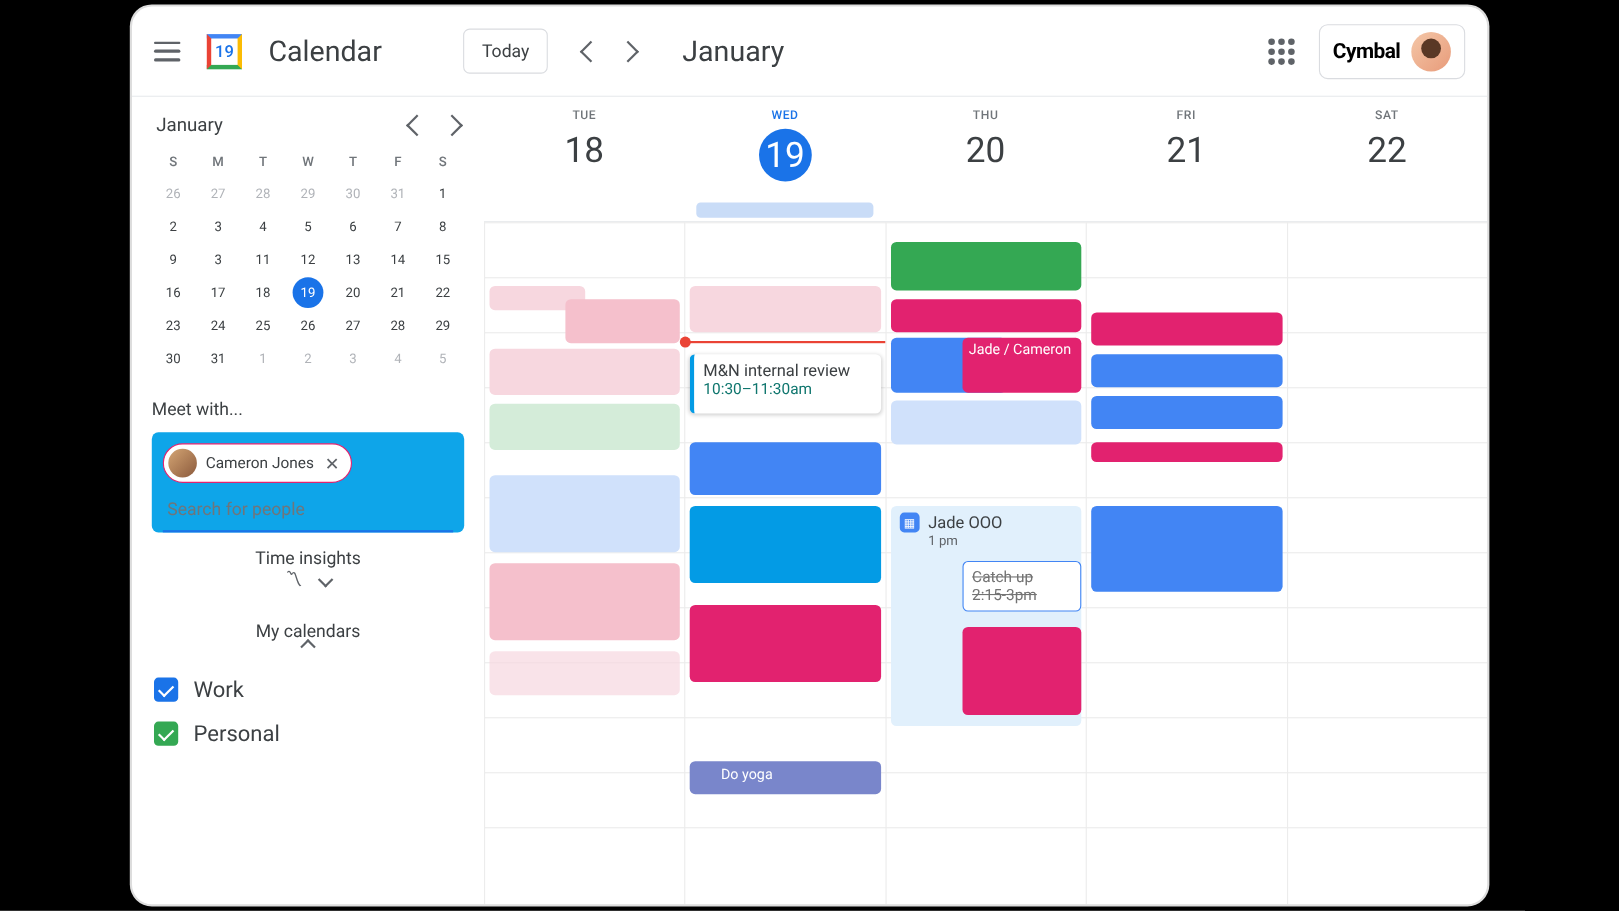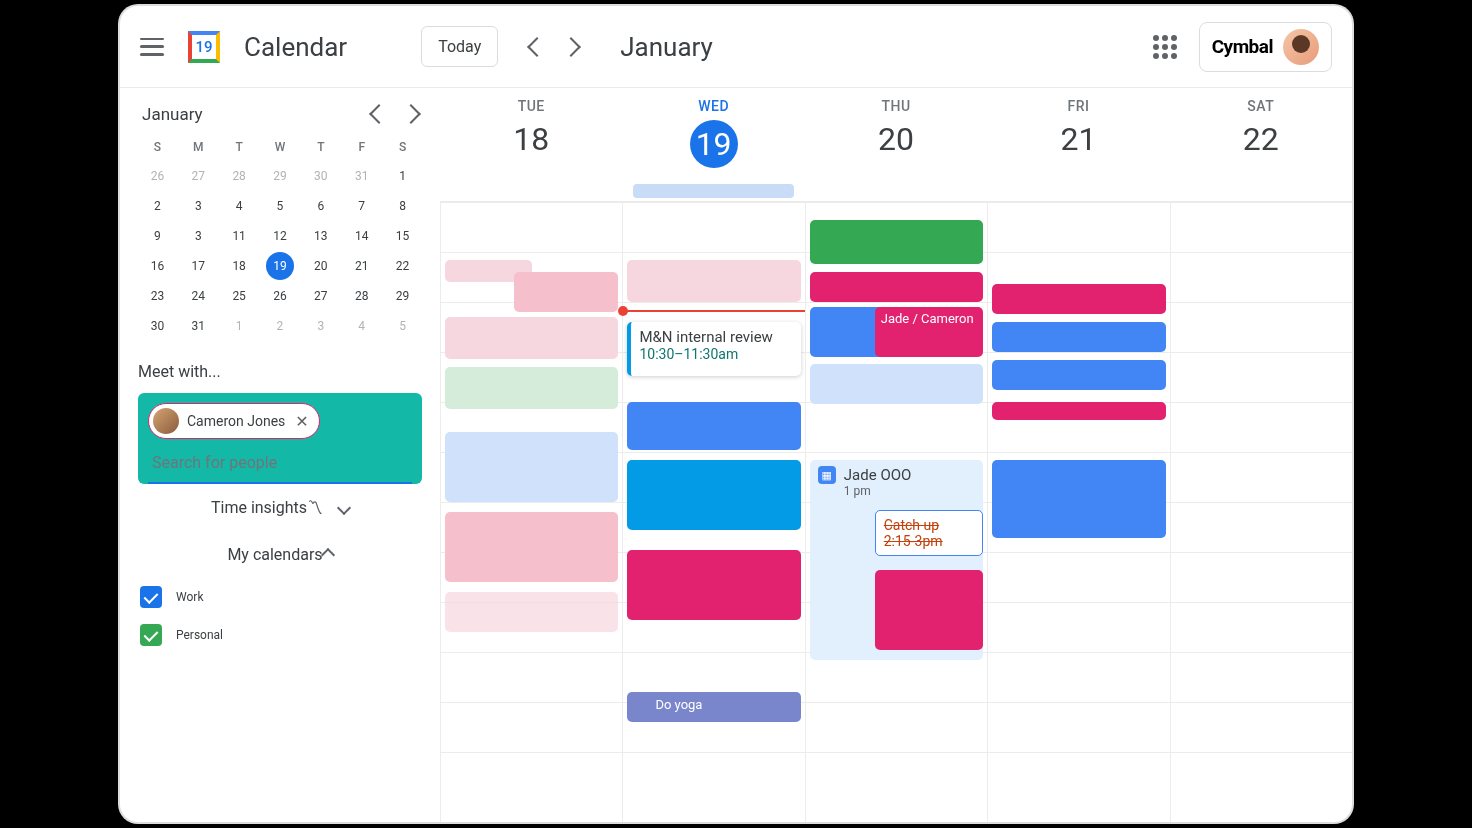--- a/index.html
+++ b/index.html
@@ -37,44 +37,44 @@
   .mini-head { display:flex; align-items:center; justify-content:space-between; padding:0 4px 10px;}
   .mini-head .mlabel{font-size:17px;color:#3c4043;}
   .mini-head .mnav{display:flex; gap:18px;}
   .mini-head .chev{border-color:#5f6368; padding:3px; border-width:0 2px 2px 0;}
   .mini-grid { display:grid; grid-template-columns:repeat(7,1fr); gap:2px 2px; font-size:12px; text-align:center;}
   .mini-grid .dh { color:#70757a; font-weight:500; padding:6px 0;}
   .mini-grid .dc { color:#3c4043; padding:7px 0; cursor:pointer; border-radius:50%; width:28px; height:28px; margin:0 auto; line-height:14px; display:flex; align-items:center; justify-content:center;}
   .mini-grid .dc.dim { color:#b0b3b8;}
   .mini-grid .dc.today { background:#1a73e8; color:#fff;}
   .sec-label { font-size:16px; color:#3c4043; margin:22px 0 12px;}
-  .chip-area { background:#14b8a6; border-radius:6px; padding:10px 10px 0;}
+  .chip-area { background:#0ea5e9; border-radius:6px; padding:10px 10px 0;}
   .person-chip { display:inline-flex; align-items:center; gap:8px; border:1.5px solid #e2226f; border-radius:20px; padding:4px 8px 4px 4px; background:#fff; cursor:pointer;}
   .pc-av { width:26px; height:26px; border-radius:50%; background:linear-gradient(135deg,#d4a574,#8b5a3c);}
   .pc-name { font-size:14px; color:#3c4043;}
   .pc-x { font-size:16px; color:#5f6368; cursor:pointer; padding:0 2px;}
   .search-people { width:100%; border:none; border-bottom:2px solid #1a73e8; background:transparent; padding:14px 4px 10px; font-size:16px; outline:none; color:#3c4043;}
   .search-people::placeholder{color:#70757a;}
-  .row-item { display:flex; align-items:center; justify-content:center; padding:14px 2px; cursor:pointer;}
+  .row-item { display:flex; align-items:center; justify-content:center; padding:14px 2px; cursor:pointer;flex-direction:column;}
   .row-item .lbl{font-size:16px;color:#3c4043;}
   .row-item .ri-icons{display:flex;gap:16px;align-items:center;}
   .insights-icon{font-size:16px;color:#5f6368;}
   .caret{width:10px;height:10px;border:solid #5f6368;border-width:0 2px 2px 0;transform:rotate(45deg);display:inline-block;}
   .caret.up{transform:rotate(-135deg);}
   .cal-list { }
   .cal-item { display:flex; align-items:center; gap:14px; padding:8px 2px; cursor:pointer;}
   .chk { width:22px; height:22px; border-radius:4px; display:flex; align-items:center; justify-content:center;}
   .chk.blue{background:#1a73e8;} .chk.green{background:#34a853;}
   .chk::after{content:"";width:6px;height:11px;border:solid #fff;border-width:0 2.5px 2.5px 0;transform:rotate(45deg);margin-top:-2px;}
-  .cal-item span{font-size:12px;color:#3c4043;}
+  .cal-item span{font-size:20px;color:#3c4043;}
   
   .grid { flex:1; position:relative; overflow:hidden;}
   .day-headers { display:flex; height:96px;}
   .dhcol { flex:1; text-align:center; padding-top:10px;}
-  .dhcol .dow{font-size:14px;color:#70757a;font-weight:500;letter-spacing:0.5px;}
+  .dhcol .dow{font-size:11px;color:#70757a;font-weight:500;letter-spacing:0.5px;}
   .dhcol.active .dow{color:#1a73e8;}
   .dhcol .dnum{font-size:32px;color:#3c4043;margin-top:6px;}
   .dhcol.active .dnum{display:inline-flex;width:48px;height:48px;border-radius:50%;background:#1a73e8;color:#fff;align-items:center;justify-content:center;}
   .allday-row{display:flex;height:18px;border-bottom:1px solid #e8eaed;}
   .allday-row .adc{flex:1;position:relative;}
   .adc-pill{position:absolute;top:0;left:6%;right:6%;height:14px;background:#c9dcf7;border-radius:4px;}
   .time-grid{position:relative;height:calc(100% - 114px);}
   .hour-lines{position:absolute;inset:0;}
   .hour-lines div{border-top:1px solid #ececec;height:50px;}
   .cols{position:absolute;inset:0;display:flex;}
@@ -89,21 +89,21 @@
   .c-green-l{background:#d4ecd9;}
   .c-green{background:#34a853;}
   .c-blue-l{background:#d0e1fb;color:#3c4043;}
   .c-blue{background:#4285f4;}
   .c-cyan{background:#039be5;}
   .c-purple{background:#7986cb;padding-left:28px;}
   .meeting-card{position:absolute;left:4px;right:4px;background:#fff;border-radius:5px;padding:6px 8px;box-shadow:0 1px 4px rgba(0,0,0,0.2);border-left:4px solid #039be5;}
   .meeting-card .mt{font-size:15px;color:#3c4043;}
   .meeting-card .ms{font-size:14px;color:#0f766e;}
   .strike-card{position:absolute;background:#fff;border:1.5px solid #4285f4;border-radius:5px;padding:6px 8px;}
-  .strike-card div{color:#c2410c;text-decoration:line-through;font-size:14px;}
+  .strike-card div{color:#737373;text-decoration:line-through;font-size:14px;}
   .ooo{position:absolute;left:4px;right:4px;background:#e1f0fc;border-radius:5px;padding:6px 8px;}
   .ooo .ot{color:#3c4043;font-size:15px;display:flex;gap:8px;align-items:center;}
   .ooo .oicon{width:18px;height:18px;background:#4285f4;border-radius:4px;display:inline-flex;align-items:center;justify-content:center;color:#fff;font-size:11px;}
   .ooo .os{color:#5f6368;font-size:12px;margin-left:26px;}
 </style>
 </head>
 <body>
 
 <div class="frame">
 

